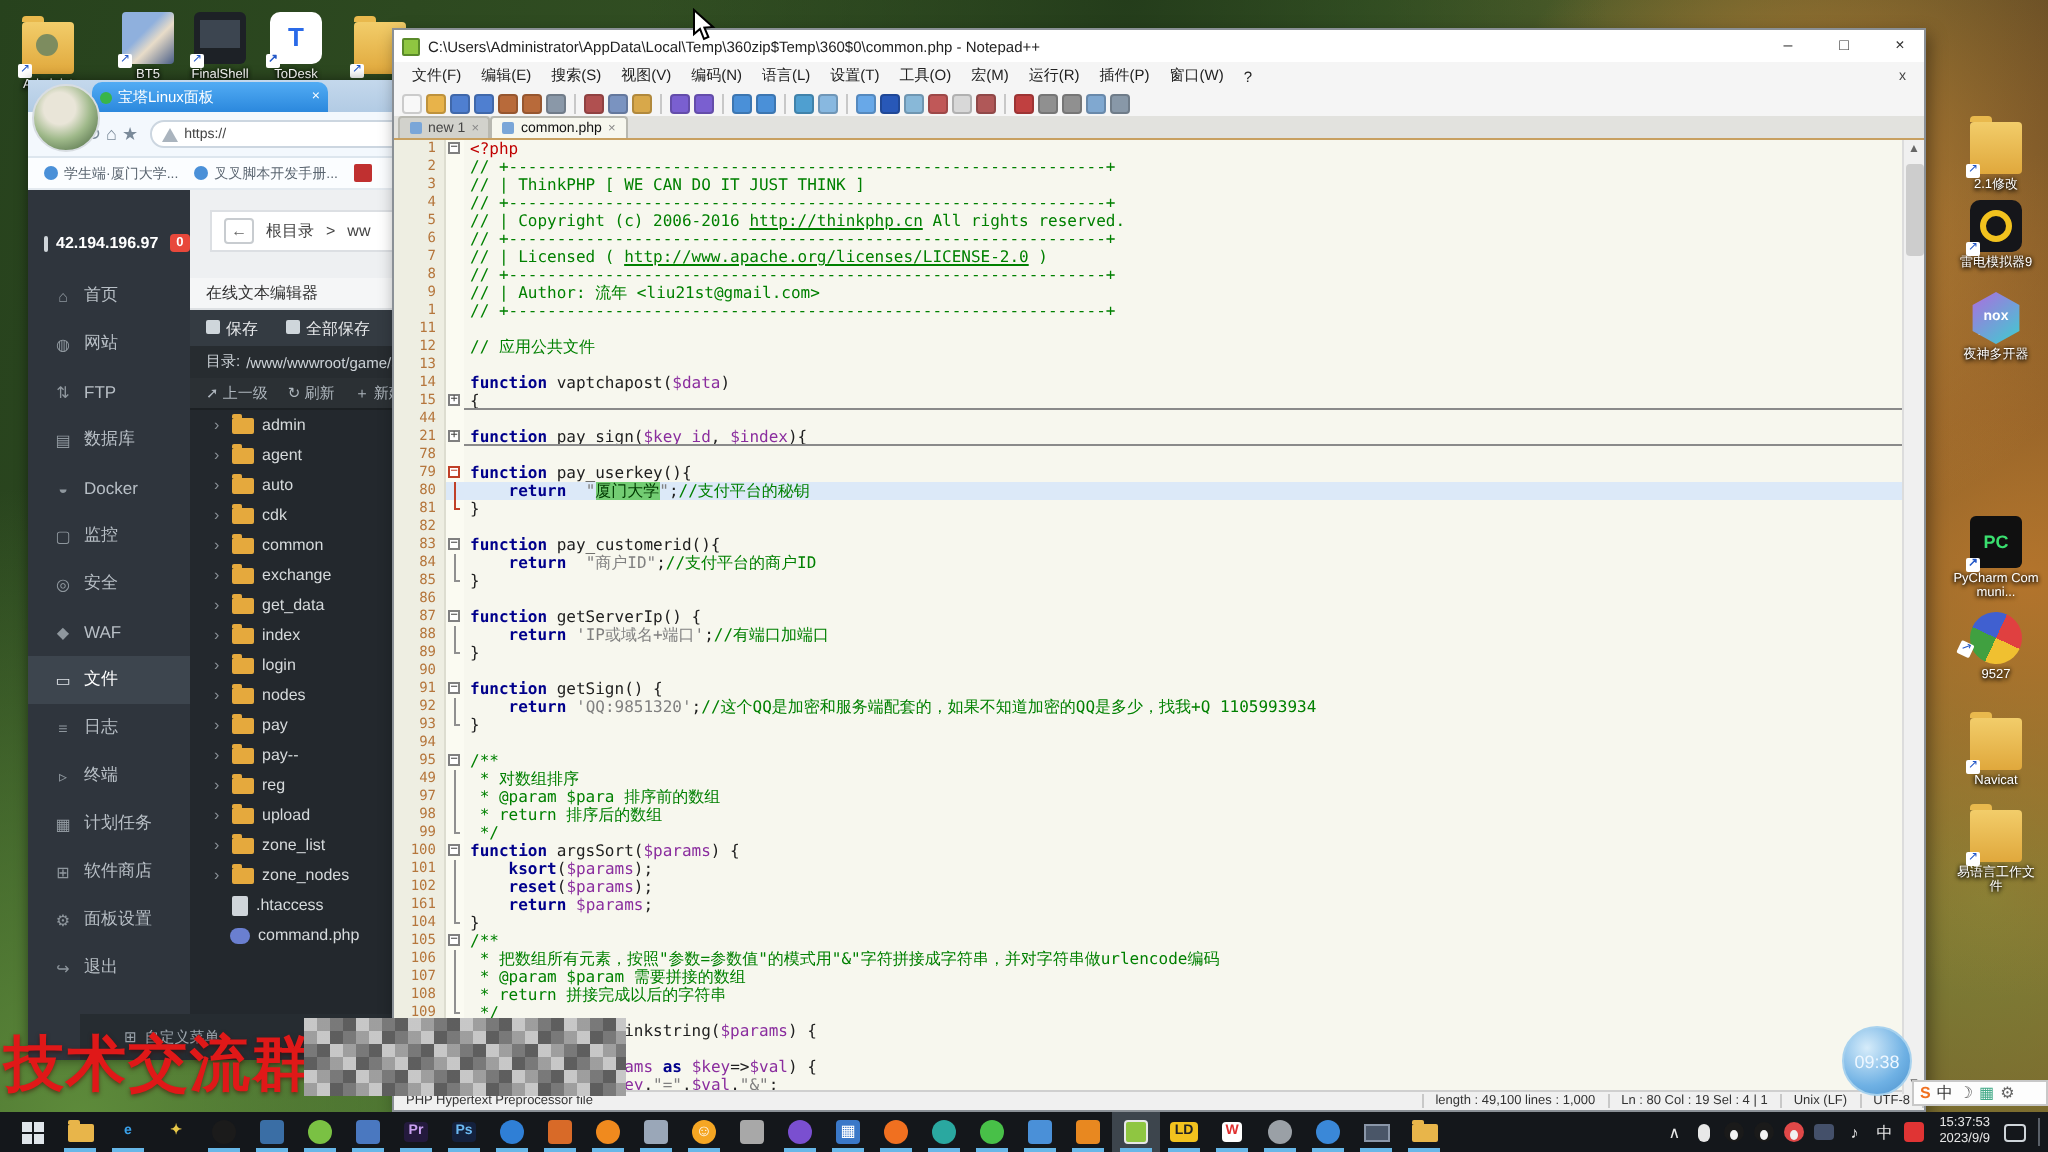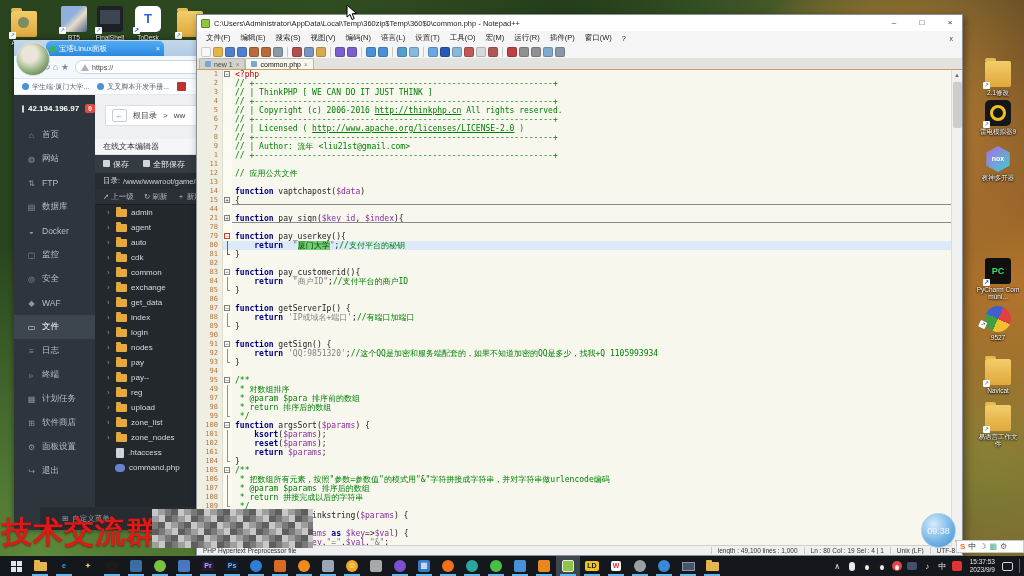--- a/index.html
+++ b/index.html
@@ -64,21 +64,21 @@
     border-bottom:7px solid #aab4be}
   .b-book{height:16px;background:#fbfdff;display:flex;align-items:center;gap:8px;padding:0 8px;
     font-size:7px;color:#5a6570;border-bottom:1px solid #e4eaf0}
   .bm{display:flex;align-items:center;gap:3px}
   .bm .fav{width:7px;height:7px;border-radius:50%;background:#4a90d8}
   .bm-red{width:9px;height:9px;background:#c03030;border-radius:1px}
   .b-page{position:absolute;top:55px;bottom:0;left:0;right:0;background:#eef0f2}
 
   
   .bt-side{position:absolute;left:0;top:0;bottom:0;width:81px;background:#2f353d;color:#b8bfc6}
-  .bt-ip{display:flex;align-items:center;gap:4px;padding:9px 6px 10px 8px;color:#fff;
+  .bt-ip{display:flex;align-items:center;gap:4px;padding:22px 6px 10px 8px;color:#fff;
     font-size:8px;font-weight:bold}
   .bt-ip .srv{width:8px;height:8px;border:1px solid #cfd5da;border-radius:1px}
   .badge{background:#e8483b;color:#fff;font-size:6.5px;font-weight:bold;border-radius:2px;
     padding:1px 3px;margin-left:2px}
   .bt-item{height:24px;display:flex;align-items:center;gap:6px;padding-left:13px;font-size:8.5px;cursor:pointer}
   .bt-item .g{font-size:8px;width:9px;color:#8f979e;text-align:center}
   .bt-item.active{background:#3d454e;color:#fff}
   .bt-item.active .g{color:#dfe4e8}
   .bt-footer{position:absolute;left:26px;right:0;bottom:0;height:23px;background:#262c31;
     color:#9aa3ab;font-size:7.5px;display:flex;align-items:center;gap:4px;padding-left:22px;z-index:3}
@@ -858,21 +858,21 @@
         <span class="fd">
           <span class="fline"></span>
         </span>
         <span class="cd"><span class="c"> * 把数组所有元素，按照"参数=参数值"的模式用"&amp;"字符拼接成字符串，并对字符串做urlencode编码</span></span>
       </div>
       <div class="crow">
         <span class="ln">107</span>
         <span class="fd">
           <span class="fline"></span>
         </span>
-        <span class="cd"><span class="c"> * @param $params 排序后的数组</span></span>
+        <span class="cd"><span class="c"> * @param $param 需要拼接的数组</span></span>
       </div>
       <div class="crow">
         <span class="ln">108</span>
         <span class="fd">
           <span class="fline"></span>
         </span>
         <span class="cd"><span class="c"> * return 拼接完成以后的字符串</span></span>
       </div>
       <div class="crow">
         <span class="ln">109</span>

